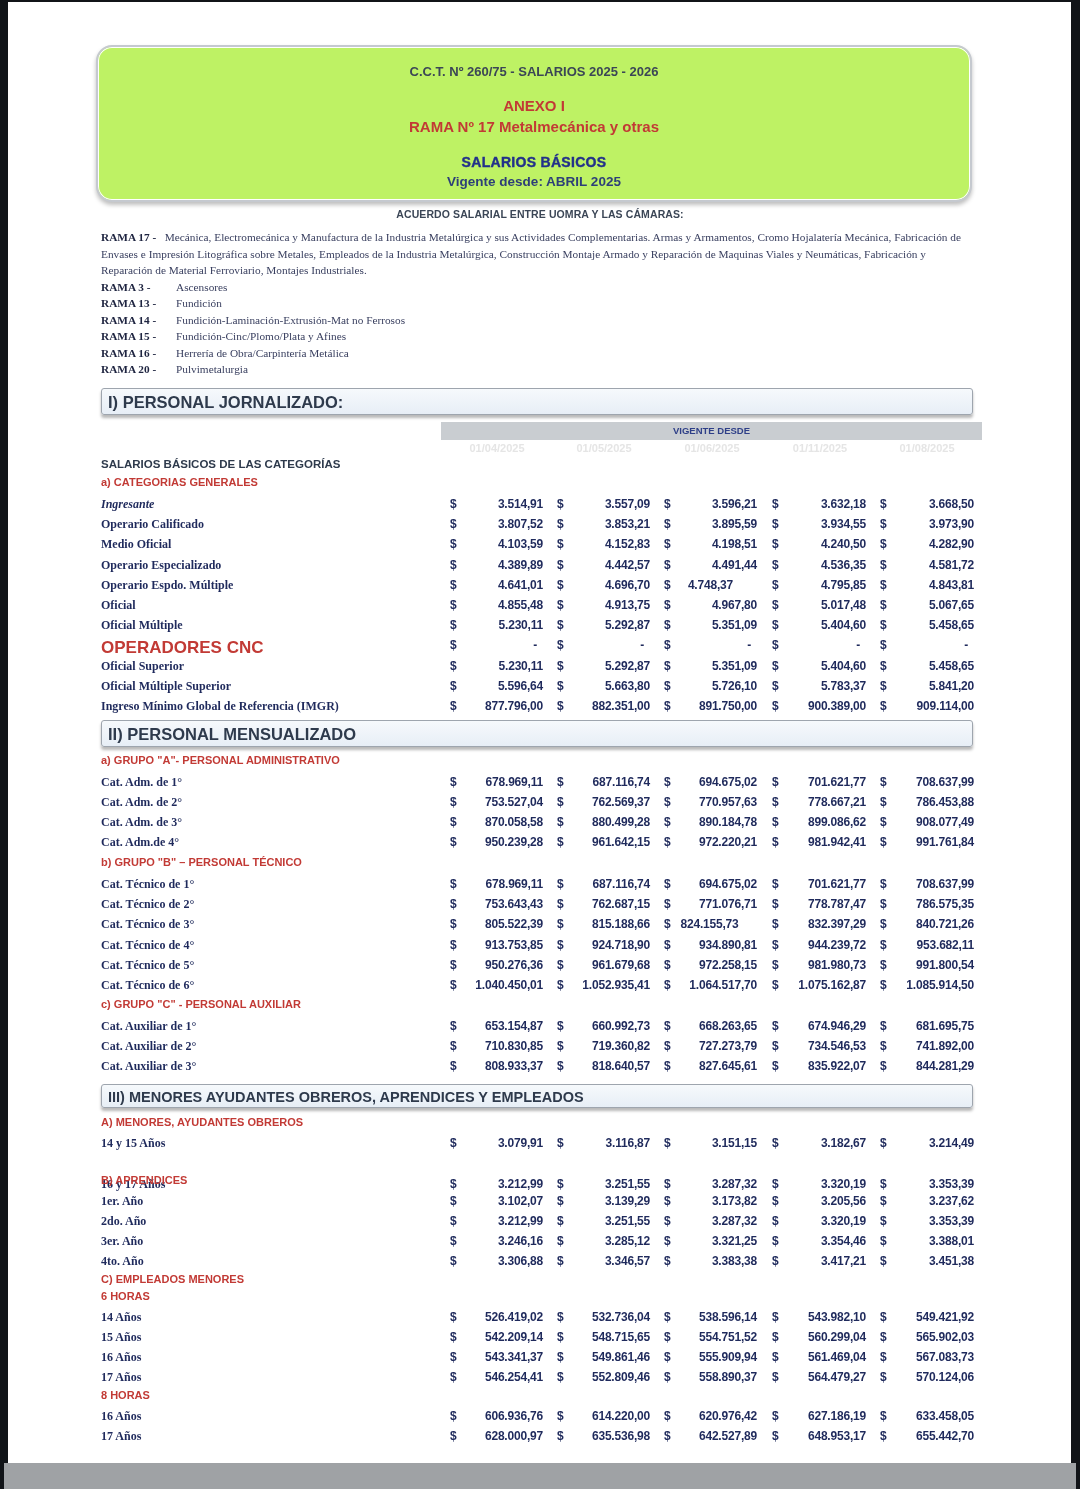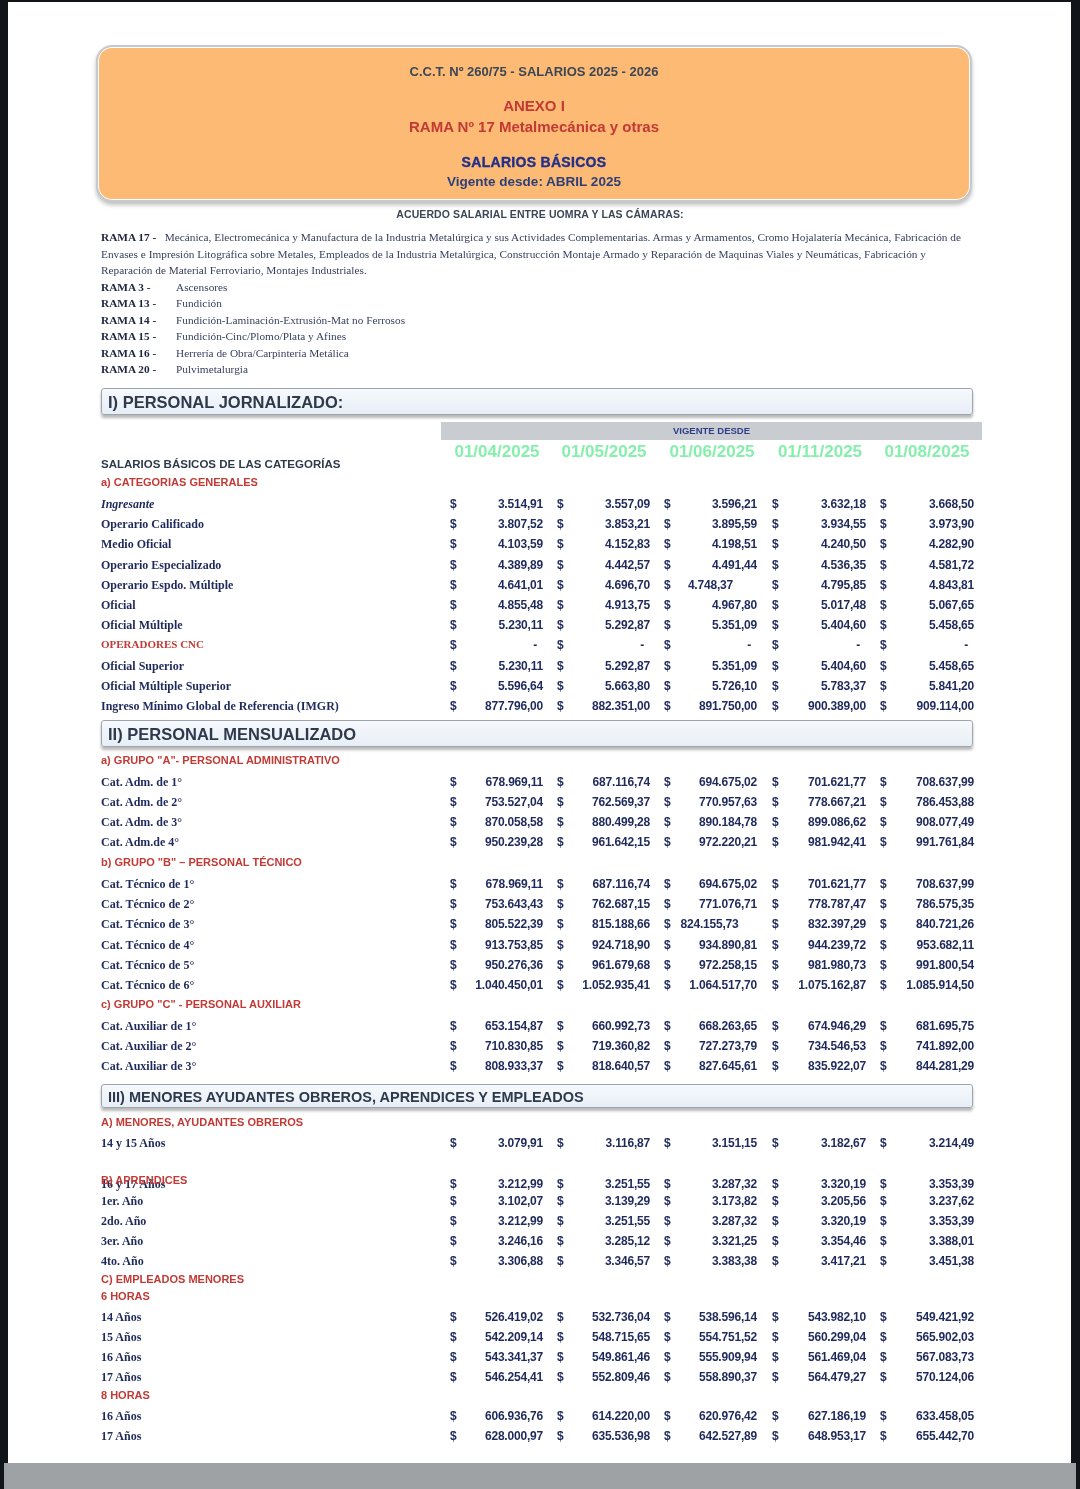--- a/index.html
+++ b/index.html
@@ -12,21 +12,21 @@
     position: absolute; left: 8px; top: 2px; width: 1063px; height: 1461px;
     background: #ffffff;
   }
   .bottom-bar {
     position: absolute; left: 4px; top: 1463px; width: 1072px; height: 26px;
     background: #9fa2a5;
   }
   .header-box {
     position: absolute; left: 96px; top: 45px; width: 872px; height: 153px;
     border-radius: 16px;
-    background: #fdba74;
+    background: #bef264;
     border: 2px solid #c5c9cf;
     box-shadow: 0 3px 4px rgba(0,0,0,0.25), inset 0 0 0 1px #ffffff;
     text-align: center;
   }
   .hb-line { position: absolute; left: 0; right: 0; text-align: center; }
   .hb-cct { top: 17px; font-size: 13px; font-weight: bold; color: #3b4656; }
   .hb-anexo { top: 50px; font-size: 15px; font-weight: bold; color: #c23a35; }
   .hb-rama { top: 71px; font-size: 15px; font-weight: bold; color: #c23a35; }
   .hb-salarios { top: 107px; font-size: 14px; font-weight: 900; color: #22308a; letter-spacing: 0.3px; -webkit-text-stroke: 0.4px #22308a; }
   .hb-vigente { top: 127px; font-size: 13.5px; font-weight: bold; color: #2d3f78; }
@@ -55,35 +55,35 @@
   }
   .section-bar.small { font-size: 14.5px; height: 24px; line-height: 24px; }
 
   .vigente-band {
     position: absolute; left: 441px; top: 422px; width: 541px; height: 18px;
     background: #c9cdd1;
     font-size: 9.5px; font-weight: bold; color: #2e3f88; text-align: center; line-height: 18px;
     font-family: "Liberation Sans Narrow", "Liberation Sans", sans-serif;
   }
   .date {
-    position: absolute; top: 442px; font-size: 17px; font-weight: bold; color: #86efac;
+    position: absolute; top: 442px; font-size: 11px; font-weight: bold; color: #e5e5e5;
     width: 100px; text-align: center;
   }
 
   .lbl-gray { position: absolute; left: 101px; font-size: 11.5px; font-weight: bold; color: #2e3a4c; }
   .lbl-red { position: absolute; left: 101px; font-size: 11px; font-weight: bold; color: #c23a35; }
 
   .row { position: absolute; left: 0; width: 1080px; height: 20px; }
   .row .name {
     position: absolute; left: 101px; top: 0;
     font-family: "Liberation Serif", serif; font-size: 12px; font-weight: bold; color: #1f2a5c;
     white-space: nowrap;
   }
   .row .name.italic { font-style: italic; }
-  .row .name.red { font-family: Liberation Serif, serif; color: #c23a35; font-size: 11px; }
+  .row .name.red { font-family: Liberation Sans, sans-serif; color: #c23a35; font-size: 17px; }
   .cur { position: absolute; top: 0; font-size: 12px; font-weight: bold; color: #1f2a5c; }
   .val { position: absolute; top: 0; width: 95px; text-align: right; font-size: 12px; font-weight: bold; color: #1f2a5c; letter-spacing: -0.2px; }
 </style>
 </head>
 <body>
 
 <div class="page"></div>
 
 <div class="header-box">
   <div class="hb-line hb-cct">C.C.T.  Nº 260/75 - SALARIOS 2025 - 2026</div>

